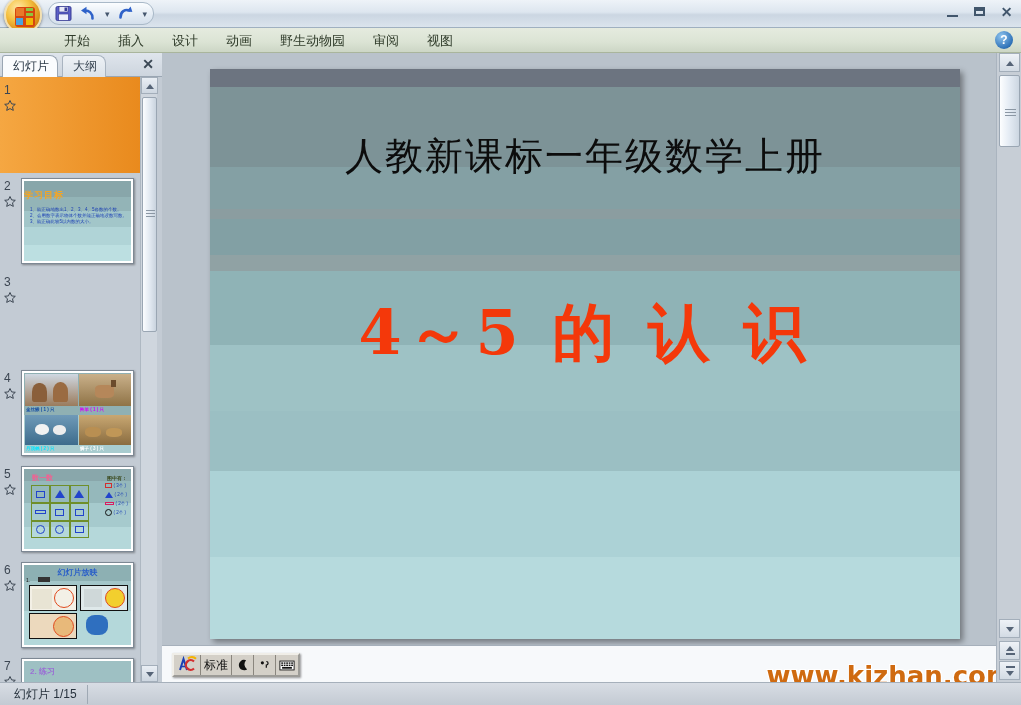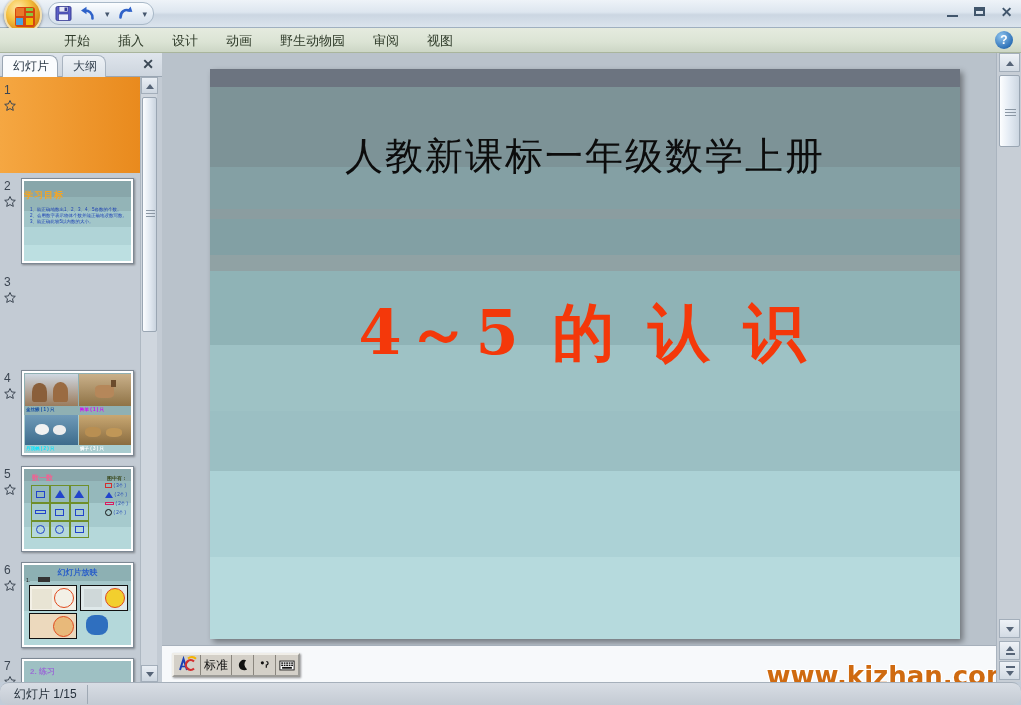--- a/index.html
+++ b/index.html
@@ -222,21 +222,20 @@
     background:linear-gradient(90deg,#fdfeff,#e6edf5 45%,#ccd6e1);
     border:1px solid #9aa6b3;border-radius:2px;cursor:pointer;
   }
   .rsb-thumb .grip{left:5px;top:33px;width:11px;}
 
   
   .statusbar{
     position:absolute;left:0;bottom:0;width:1021px;height:23px;
     background:linear-gradient(#d8dde4,#c3cad3);
     border-top:1px solid #a6b0bb;
-    border-radius:9px;
   }
   .status-cell{
     position:absolute;left:4px;top:2px;height:19px;line-height:19px;
     padding:0 10px;font-size:12px;color:#27323d;
     border-right:1px solid #9fa9b4;
   }
 </style>
 </head>
 <body>
 

